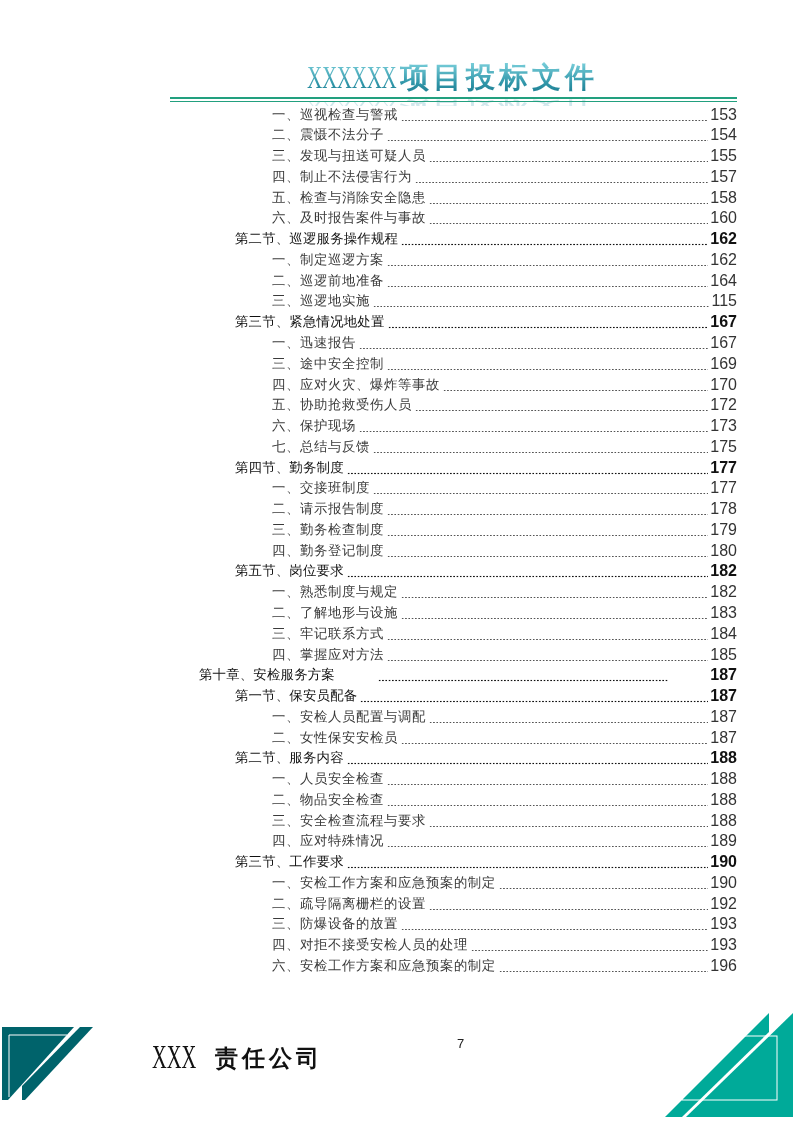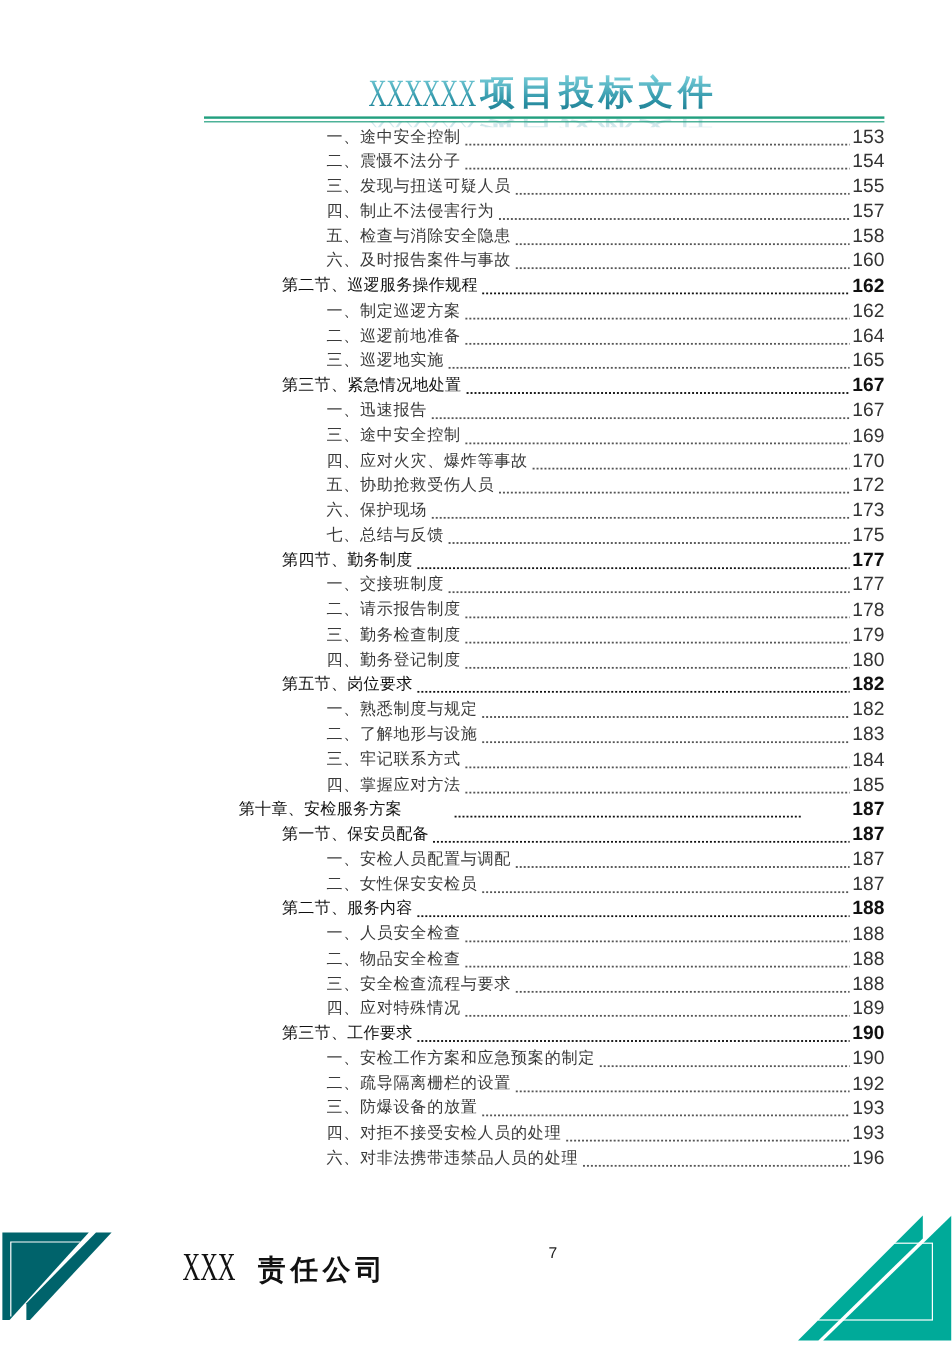--- a/index.html
+++ b/index.html
@@ -82,21 +82,21 @@
   <div class="inner">
     <span class="hdr-latin">XXXXXX</span>
     <span class="hdr-cjk">项目投标文件</span>
   </div>
 </div>
 <div class="hdr-rule r1"></div>
 <div class="hdr-rule r2"></div>
 
 <div class="toc">
   <div class="toc-row l3">
-      <span class="lbl">一、途中安全控制</span>
+      <span class="lbl">一、巡视检查与警戒</span>
       <span class="dots"></span>
       <span class="pg">153</span>
     </div>
   <div class="toc-row l3">
       <span class="lbl">二、震慑不法分子</span>
       <span class="dots"></span>
       <span class="pg">154</span>
     </div>
   <div class="toc-row l3">
       <span class="lbl">三、发现与扭送可疑人员</span>
@@ -129,21 +129,21 @@
       <span class="pg">162</span>
     </div>
   <div class="toc-row l3">
       <span class="lbl">二、巡逻前地准备</span>
       <span class="dots"></span>
       <span class="pg">164</span>
     </div>
   <div class="toc-row l3">
       <span class="lbl">三、巡逻地实施</span>
       <span class="dots"></span>
-      <span class="pg">165</span>
+      <span class="pg">115</span>
     </div>
   <div class="toc-row l2">
       <span class="lbl">第三节、紧急情况地处置</span>
       <span class="dots"></span>
       <span class="pg">167</span>
     </div>
   <div class="toc-row l3">
       <span class="lbl">一、迅速报告</span>
       <span class="dots"></span>
       <span class="pg">167</span>
@@ -287,21 +287,21 @@
       <span class="lbl">三、防爆设备的放置</span>
       <span class="dots"></span>
       <span class="pg">193</span>
     </div>
   <div class="toc-row l3">
       <span class="lbl">四、对拒不接受安检人员的处理</span>
       <span class="dots"></span>
       <span class="pg">193</span>
     </div>
   <div class="toc-row l3">
-      <span class="lbl">六、对非法携带违禁品人员的处理</span>
+      <span class="lbl">六、安检工作方案和应急预案的制定</span>
       <span class="dots"></span>
       <span class="pg">196</span>
     </div>
 </div>
 
 <svg class="deco deco-left" viewBox="0 1020 100 85" width="100" height="85">
   <polygon points="2,1027 74,1027 8,1100 2,1100" fill="#00636b"></polygon>
   <polyline points="9,1097 9,1035 67,1035" fill="none" stroke="#ffffff" stroke-width="1"></polyline>
   <polygon points="80,1027 93,1027 25,1100 22,1100 22,1086" fill="#00636b"></polygon>
 </svg>

